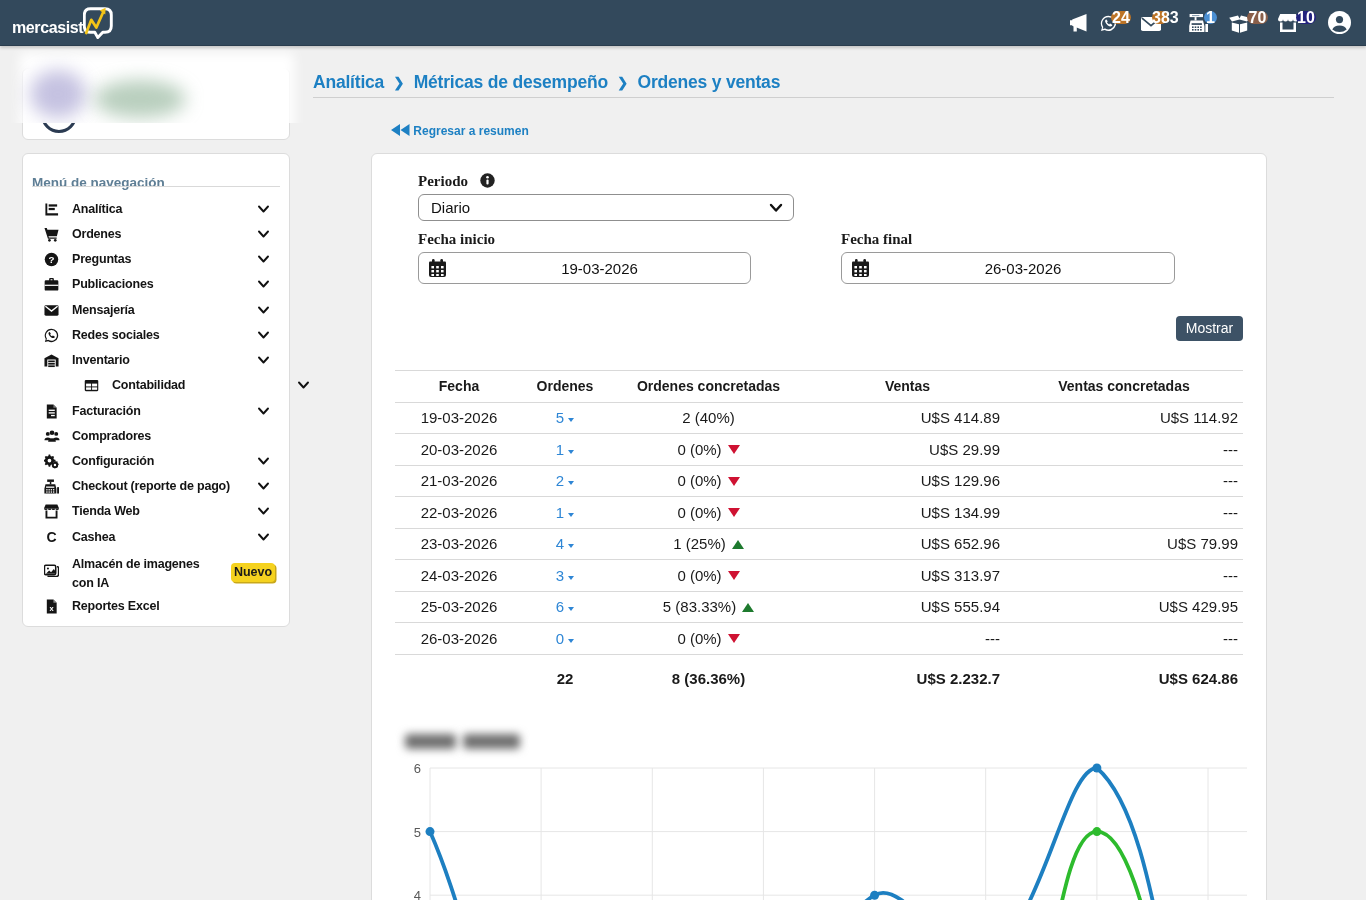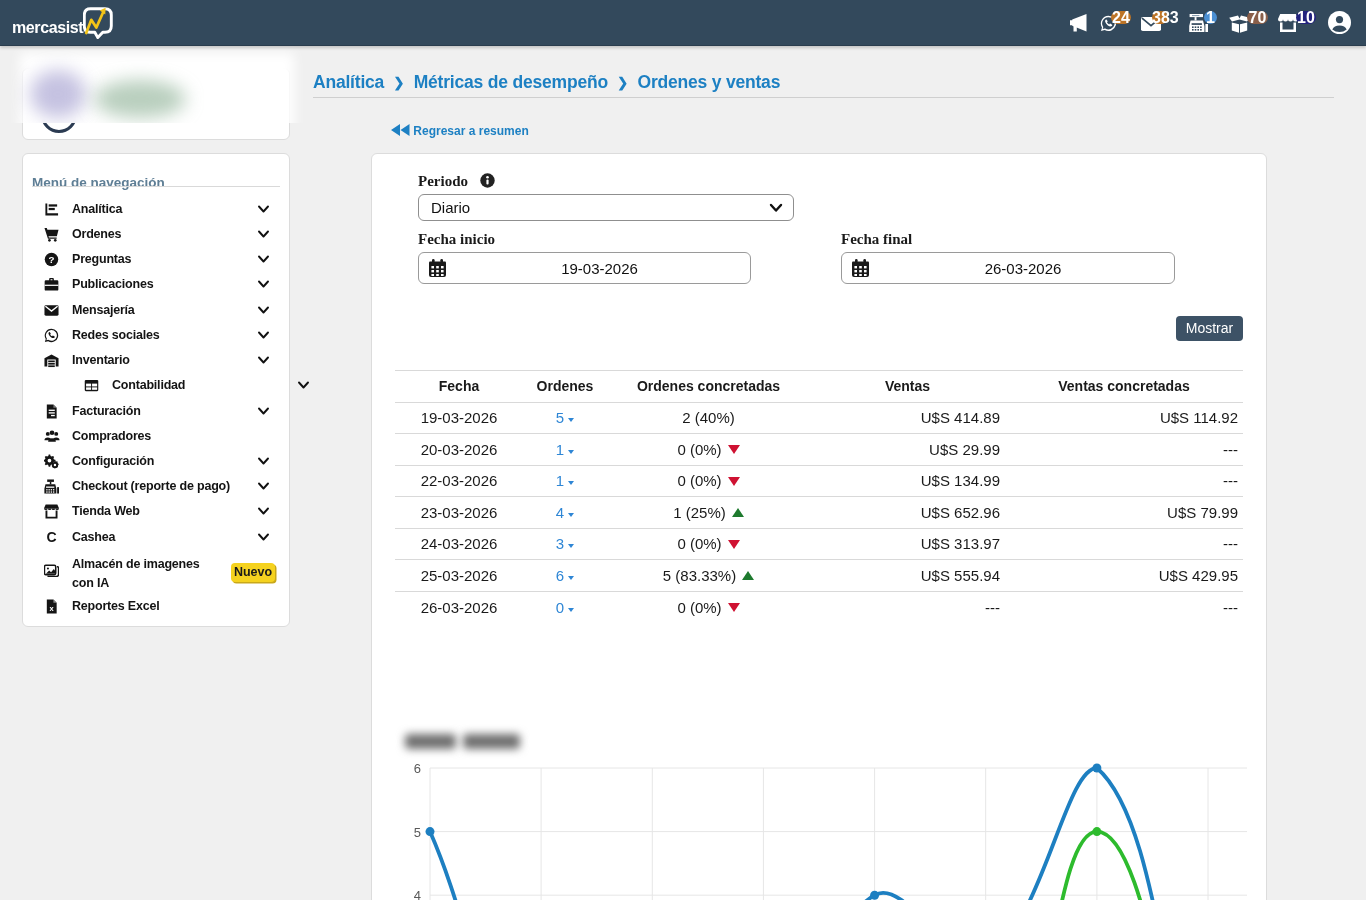--- a/index.html
+++ b/index.html
@@ -413,20 +413,27 @@
         <td class="r" style="padding-right:5px;">U$S 114.92</td>
       </tr>
  <tr>
         <td class="c">20-03-2026</td>
         <td class="c"><a>1</a><span class="caret"></span></td>
         <td class="c">0 (0%)<span class="tri-dn"></span></td>
         <td class="r" style="padding-right:5px;">U$S 29.99</td>
         <td class="r" style="padding-right:5px;">---</td>
       </tr>
  <tr>
+        <td class="c">21-03-2026</td>
+        <td class="c"><a>2</a><span class="caret"></span></td>
+        <td class="c">0 (0%)<span class="tri-dn"></span></td>
+        <td class="r" style="padding-right:5px;">U$S 129.96</td>
+        <td class="r" style="padding-right:5px;">---</td>
+      </tr>
+ <tr>
         <td class="c">22-03-2026</td>
         <td class="c"><a>1</a><span class="caret"></span></td>
         <td class="c">0 (0%)<span class="tri-dn"></span></td>
         <td class="r" style="padding-right:5px;">U$S 134.99</td>
         <td class="r" style="padding-right:5px;">---</td>
       </tr>
  <tr>
         <td class="c">23-03-2026</td>
         <td class="c"><a>4</a><span class="caret"></span></td>
         <td class="c">1 (25%)<span class="tri-up"></span></td>
@@ -446,20 +453,27 @@
         <td class="c">5 (83.33%)<span class="tri-up"></span></td>
         <td class="r" style="padding-right:5px;">U$S 555.94</td>
         <td class="r" style="padding-right:5px;">U$S 429.95</td>
       </tr>
  <tr>
         <td class="c">26-03-2026</td>
         <td class="c"><a>0</a><span class="caret"></span></td>
         <td class="c">0 (0%)<span class="tri-dn"></span></td>
         <td class="r" style="padding-right:5px;">---</td>
         <td class="r" style="padding-right:5px;">---</td>
+      </tr>
+ <tr class="total">
+        <td></td>
+        <td class="c" style="height:48px;">22</td>
+        <td class="c">8 (36.36%)</td>
+        <td class="r" style="padding-right:5px;">U$S 2.232.7</td>
+        <td class="r" style="padding-right:5px;">U$S 624.86</td>
       </tr>
 </tbody>
   </table>
 
 <div class="blur" style="left:405px; top:734px; width:51px; height:15px; background:#6f6f6f; filter:blur(4.5px); border-radius:4px;"></div>
 <div class="blur" style="left:463px; top:734px; width:57px; height:15px; background:#6f6f6f; filter:blur(4.5px); border-radius:4px;"></div>
 <svg class="abs" id="chart" style="left:380px; top:725px;" width="880" height="175" viewBox="380 725 880 175">
   <g stroke="#e6e6e6" stroke-width="1">
     <line x1="430" y1="768" x2="430" y2="900"></line>
     <line x1="541.1" y1="768" x2="541.1" y2="900"></line>

